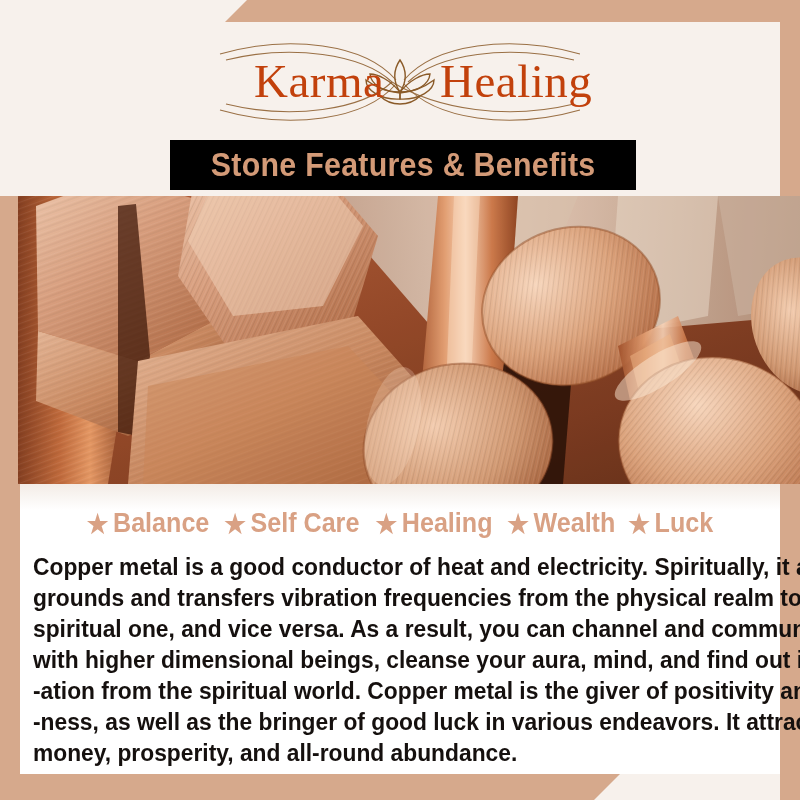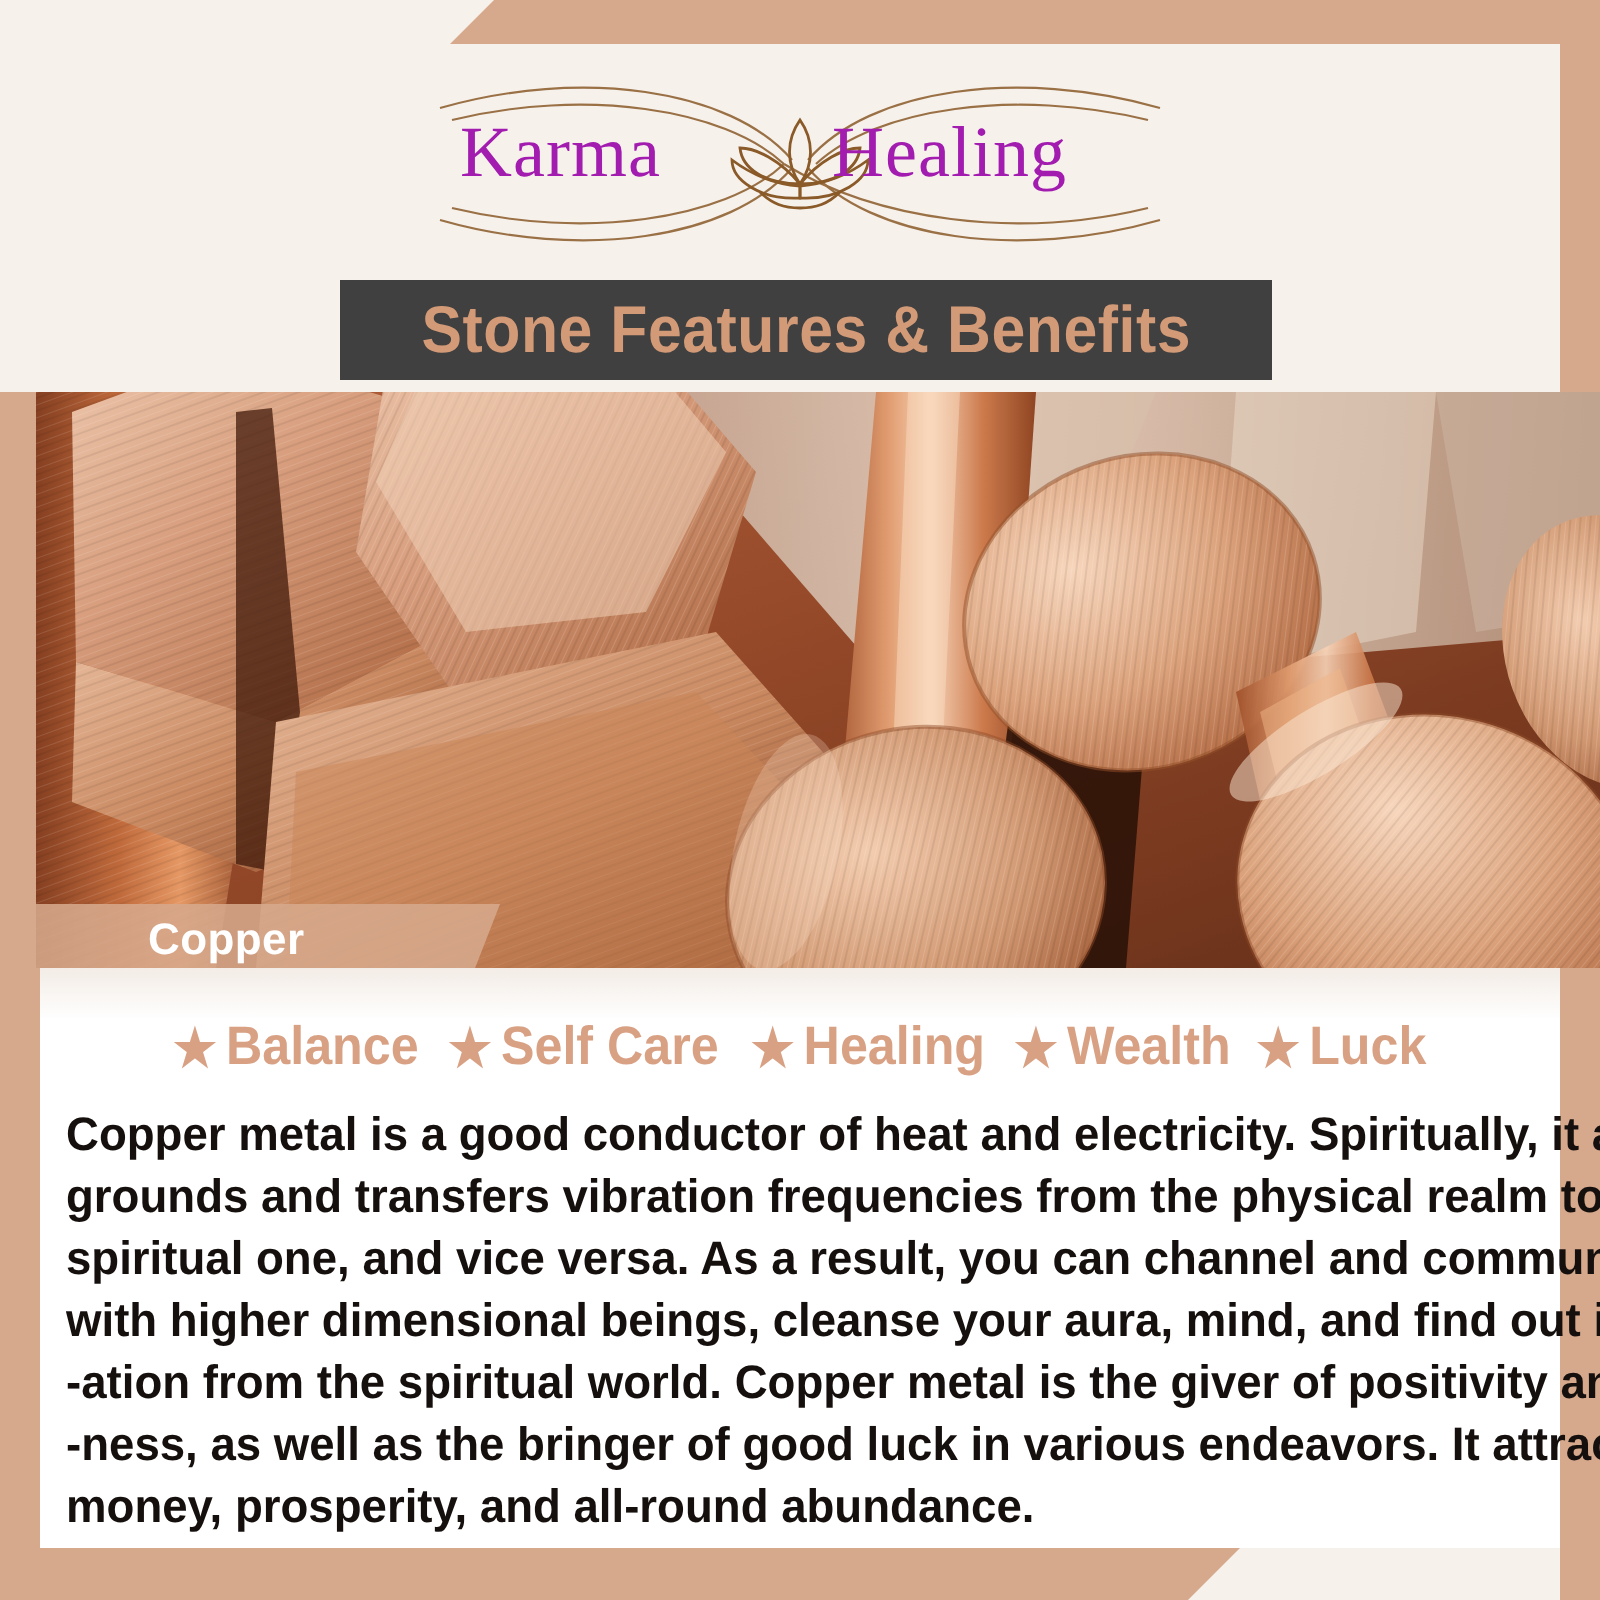--- a/index.html
+++ b/index.html
@@ -76,37 +76,38 @@
   .logo-svg {
     position: absolute;
     top: 0;
     left: 0;
     width: 440px;
     height: 104px;
   }
   .logo-word {
     position: absolute;
     font-family: "Liberation Serif", serif;
-    font-size: 36px;
-    color: #a21caf;
+    font-size: 47px;
+    color: #c2410c;
     letter-spacing: 0.5px;
     line-height: 1;
     top: 28px;
+    margin-left: 24px;
   }
   .logo-karma { left: 50px; }
   .logo-ripple { left: 236px; }
 
   
   .title-panel {
     position: absolute;
     top: 140px;
     left: 170px;
     width: 466px;
     height: 50px;
-    background: #404040;
+    background: #000000;
     display: flex;
     align-items: center;
     justify-content: center;
   }
   .title-text {
     font-family: "Liberation Sans Narrow", "Liberation Sans", sans-serif;
     font-size: 33px;
     font-weight: bold;
     color: #d39a77;
     letter-spacing: 0.3px;
@@ -356,23 +357,20 @@
       <ellipse cx="790" cy="130" rx="55" ry="70" fill="url(#discG2)" transform="rotate(-20 790 130)"></ellipse>
       <ellipse cx="790" cy="130" rx="55" ry="70" fill="url(#brush2)" transform="rotate(-20 790 130)"></ellipse>
 
       <ellipse cx="640" cy="175" rx="50" ry="16" fill="#fff0dd" opacity="0.5" transform="rotate(-32 640 175)"></ellipse>
       <ellipse cx="375" cy="230" rx="26" ry="60" fill="#ffe8d2" opacity="0.25" transform="rotate(12 375 230)"></ellipse>
 
       <rect width="782" height="288" fill="#c4703f" opacity="0.06"></rect>
     </svg>
   </div>
 
-  <div class="photo-caption">
-    <span>Copper</span>
-  </div>
 
   <div class="content">
     <div class="content-fade"></div>
 
     <div class="benefits">
       <span class="benefit-item">
         <span class="benefit-star">★</span>
         <span class="benefit-label">Balance</span>
       </span>
       <span class="benefit-item">

